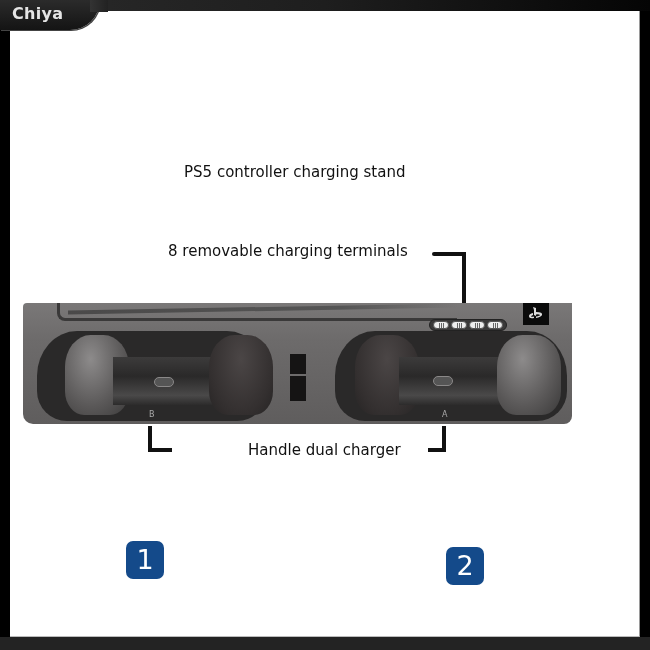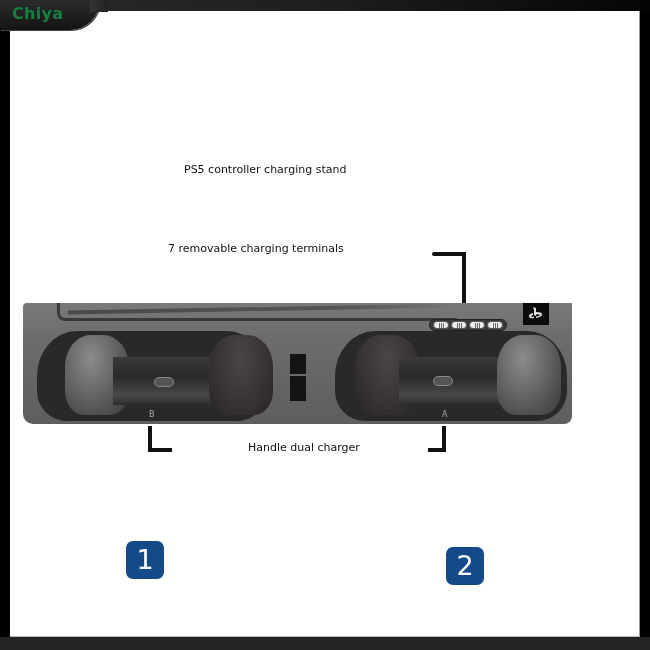--- a/index.html
+++ b/index.html
@@ -13,25 +13,25 @@
       background: #232323; }
     .canvas { position: absolute; left: 10px; top: 11px; width: 630px; height: 626px;
       background: #fff; border-right: 1px solid #9a9a9a; border-bottom: 1px solid #bbb; }
 
     .brand-tab { position: absolute; left: 0; top: 0; width: 100px; height: 30px;
       background: linear-gradient(180deg, #2b2b2b, #141414);
       border-bottom-right-radius: 30px 30px; z-index: 3;
       box-shadow: 1px 1px 0 #444; }
     .brand-tab::after { content: ""; position: absolute; right: -8px; top: 0; width: 18px; height: 12px;
       background: linear-gradient(90deg,#333,#222); }
-    .brand-text { position: absolute; left: 12px; top: 4px; color: #15803d;
+    .brand-text { position: absolute; left: 12px; top: 4px; color: #e5e5e5;
       font-family: "DejaVu Sans", sans-serif; font-weight: bold; font-size: 16px; letter-spacing: 0.3px; z-index: 4; }
 
     .caption { position: absolute; color: #111; font-family: "DejaVu Sans", sans-serif;
-      font-size: 11px; white-space: nowrap; }
+      font-size: 15px; white-space: nowrap; }
     .title { left: 184px; top: 163px; }
     .term-label { left: 168px; top: 242px; }
     .dual-label { left: 210px; top: 441px; margin-left: 38px; }
 
     .line { position: absolute; background: #111; }
 
     .dock { position: absolute; left: 23px; top: 303px; width: 549px; height: 121px;
       background: linear-gradient(180deg, #7a7878 0%, #6d6b6b 30%, #5f5d5d 100%);
       border-radius: 4px 0 8px 10px; overflow: hidden; }
     .dock-lip { position: absolute; left: 34px; top: 0; width: 400px; height: 18px;
@@ -81,21 +81,21 @@
 
 <div class="frame"></div>
 <div class="top-bar"></div>
 <div class="canvas"></div>
 <div class="bottom-bar"></div>
 
 <div class="brand-tab"></div>
 <div class="brand-text">Chiya</div>
 
 <div class="caption title">PS5 controller charging stand</div>
-<div class="caption term-label">7 removable charging terminals</div>
+<div class="caption term-label">8 removable charging terminals</div>
 
 <div class="line" style="left:432px;top:252px;width:34px;height:4px;border-radius:2px;"></div>
 <div class="line" style="left:462px;top:252px;width:4px;height:64px;"></div>
 
 <div class="dock">
   <div class="dock-lip"></div>
 
   <div class="slot slot-left">
     <div class="grip" style="left:28px;"></div>
     <div class="bridge" style="left:76px;width:110px;"></div>

